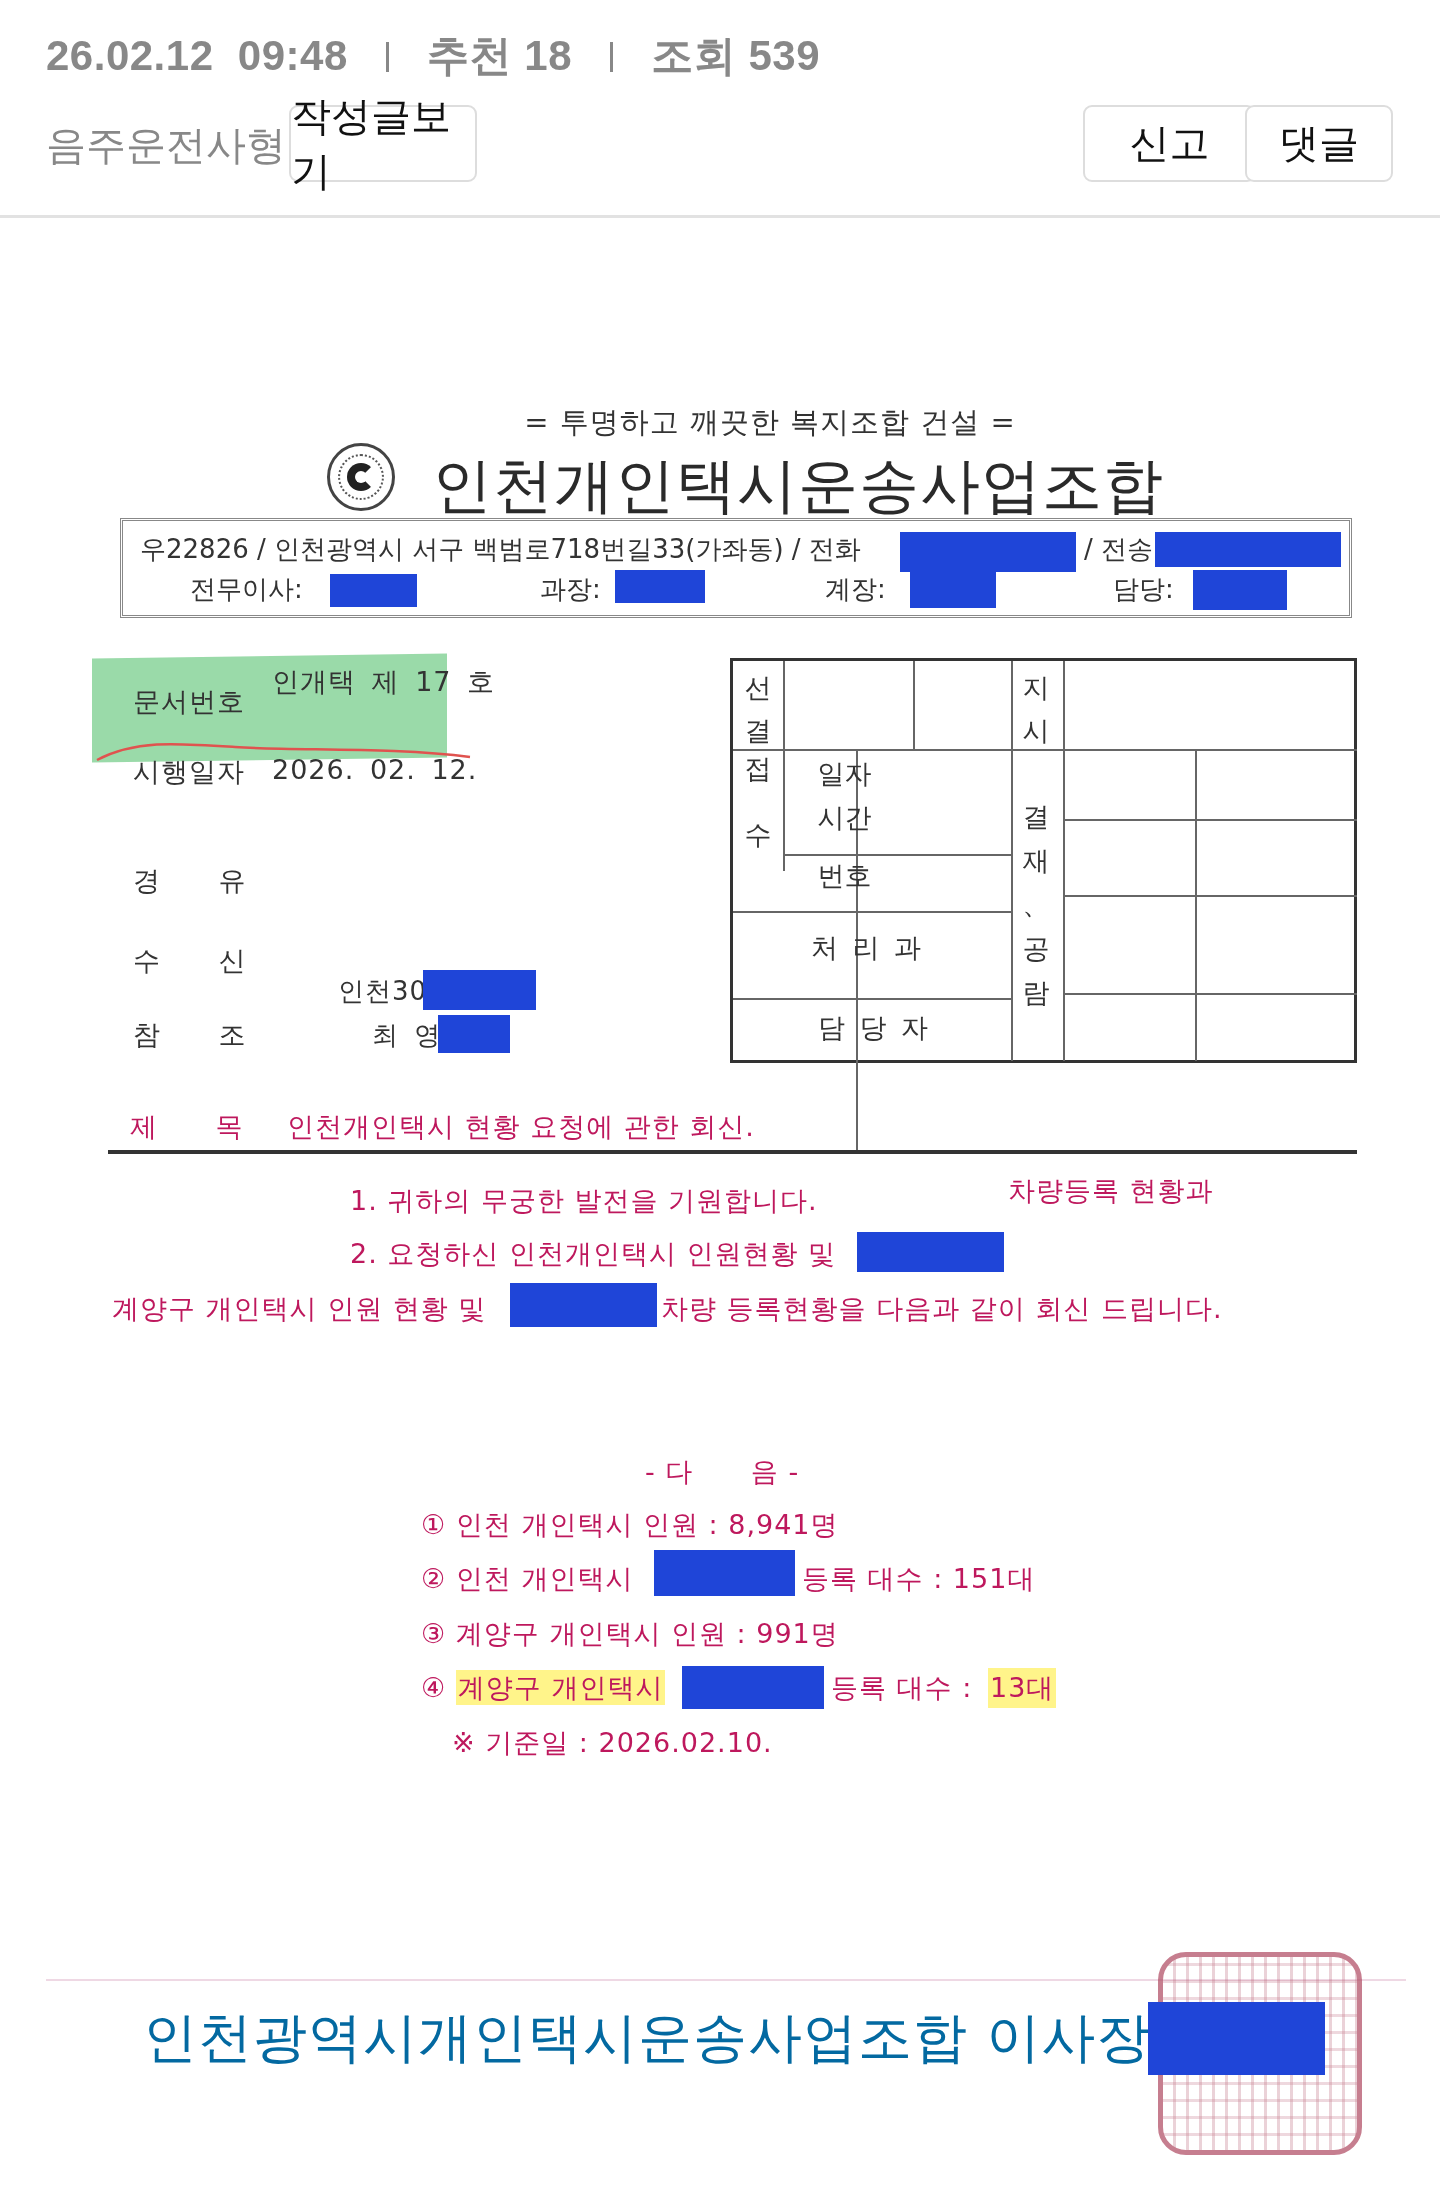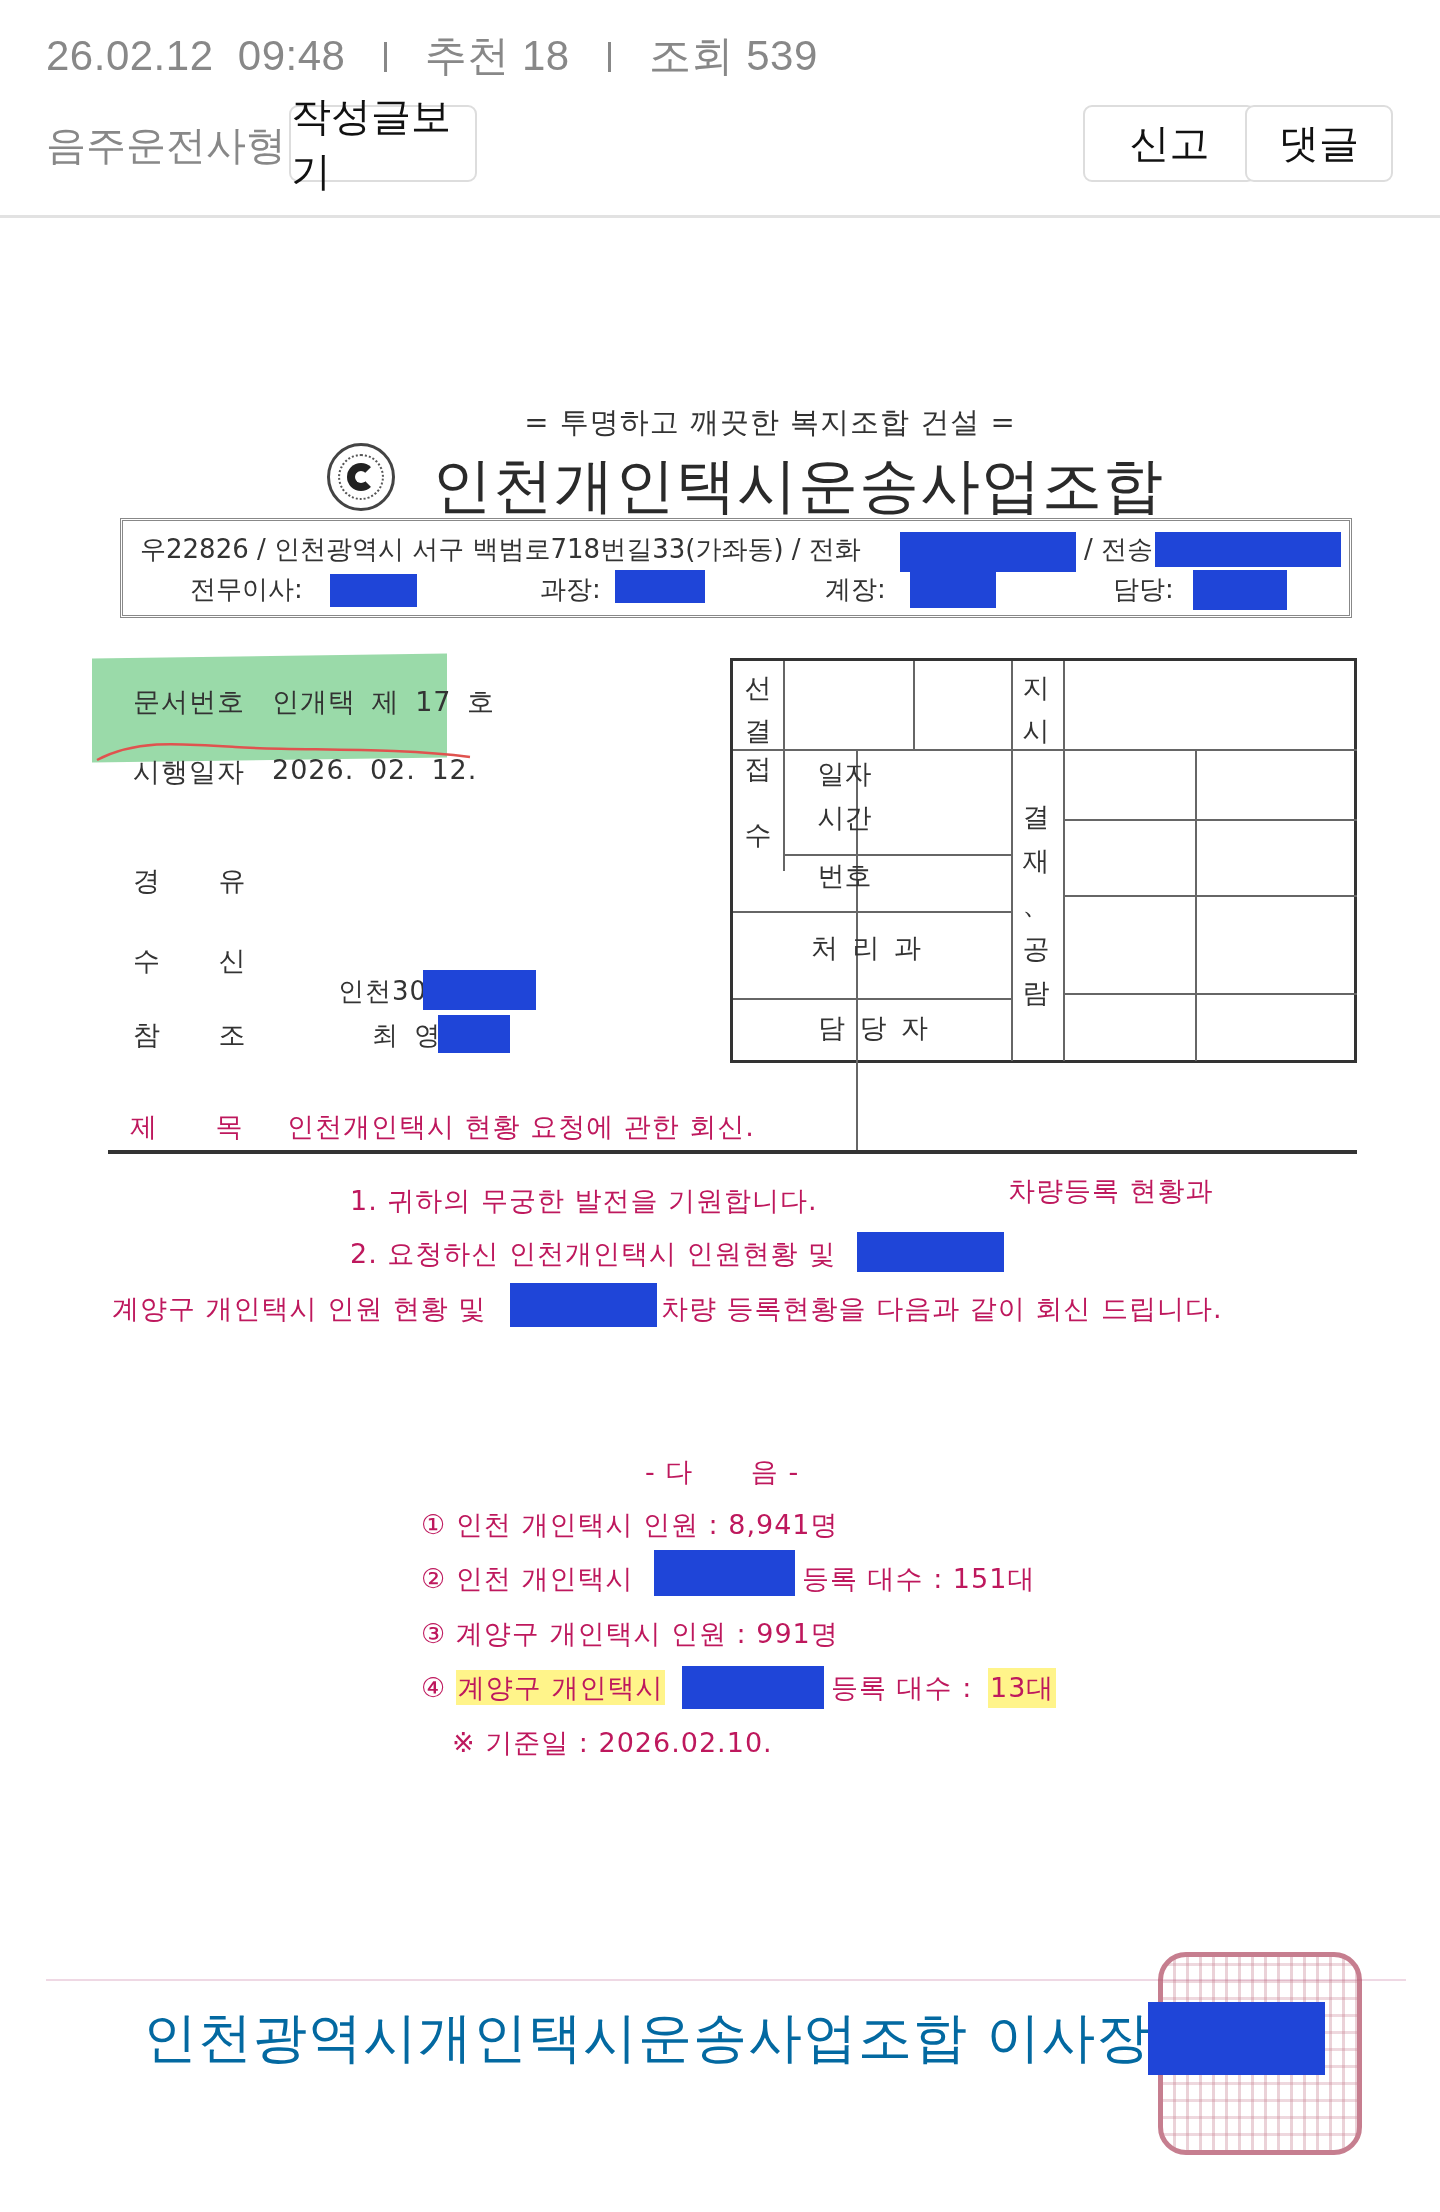--- a/index.html
+++ b/index.html
@@ -1,19 +1,19 @@
 <!DOCTYPE html>
 <html><head>
 <meta charset="utf-8">
 <style>
   html, body { margin:0; padding:0; background:#fff; }
   body { width:1440px; height:2212px; position:relative; overflow:hidden;
          font-family:"DejaVu Sans","Liberation Sans",sans-serif; color:#222; }
   .abs { position:absolute; white-space:nowrap; }
-  .meta-top { left:46px; top:28px; font-size:42px; color:#888; letter-spacing:0.5px; font-family:"Liberation Sans",sans-serif; }
+  .meta-top { left:46px; top:28px; font-size:42px; color:#888; letter-spacing:0.5px; font-family:"Liberation Sans",sans-serif;font-weight:bold; }
   .meta-top .sep { display:inline-block; width:3px; height:30px; background:#888; margin:0 26px; vertical-align:-2px; }
   .category { left:46px; top:118px; font-size:40px; color:#888;text-align:center; }
   .btn { position:absolute; top:105px; height:77px; border:2px solid #ddd; border-radius:9px; background:#fff;
          font-size:40px; color:#111; display:flex; align-items:center; justify-content:center; box-sizing:border-box; cursor:pointer; }
   .divider { position:absolute; left:0; top:215px; width:1440px; height:3px; background:#e2e2e2; }
 
   .doc { color:#3a3a3a; }
   .slogan { left:0; width:1540px; top:403px; text-align:center; font-size:29px; color:#333; letter-spacing:1px; }
   .org-title { left:432px; top:446px; font-size:60px; color:#2a2a2a; letter-spacing:1px; }
   .logo { position:absolute; left:327px; top:443px; width:68px; height:68px; border-radius:50%;
@@ -82,21 +82,21 @@
   <div class="redact" style="left:330px;top:574px;width:87px;height:33px;"></div>
   <div class="abs addr-line" style="left:540px;top:572px;">과장:</div>
   <div class="redact" style="left:615px;top:570px;width:90px;height:33px;"></div>
   <div class="abs addr-line" style="left:825px;top:572px;">계장:</div>
   <div class="redact" style="left:910px;top:568px;width:86px;height:40px;"></div>
   <div class="abs addr-line" style="left:1113px;top:572px;">담당:</div>
   <div class="redact" style="left:1193px;top:570px;width:94px;height:40px;"></div>
 
   <div class="highlight-green"></div>
   <div class="abs meta-label" style="left:133px;top:684px;">문서번호</div>
-  <div class="abs meta-label" style="left:272px;top:684px;word-spacing:6px;">인개택 제 17 호</div>
+  <div class="abs meta-label" style="left:272px;top:664px;word-spacing:6px;">인개택 제 17 호</div>
   <svg class="red-underline" width="390" height="40">
     <path d="M2 25 C 40 5, 80 8, 140 12 S 300 12, 375 22" stroke="#e0534f" stroke-width="2.5" fill="none"></path>
   </svg>
   <div class="abs meta-label" style="left:133px;top:754px;">시행일자</div>
   <div class="abs meta-label" style="left:272px;top:754px;word-spacing:6px;">2026. 02. 12.</div>
 
   <div class="abs meta-label" style="left:133px;top:863px;white-space:pre;">경      유</div>
   <div class="abs meta-label" style="left:133px;top:943px;white-space:pre;">수      신</div>
   <div class="abs meta-label" style="left:338px;top:974px;font-size:26px;">인천30</div>
   <div class="redact" style="left:423px;top:970px;width:113px;height:40px;"></div>

